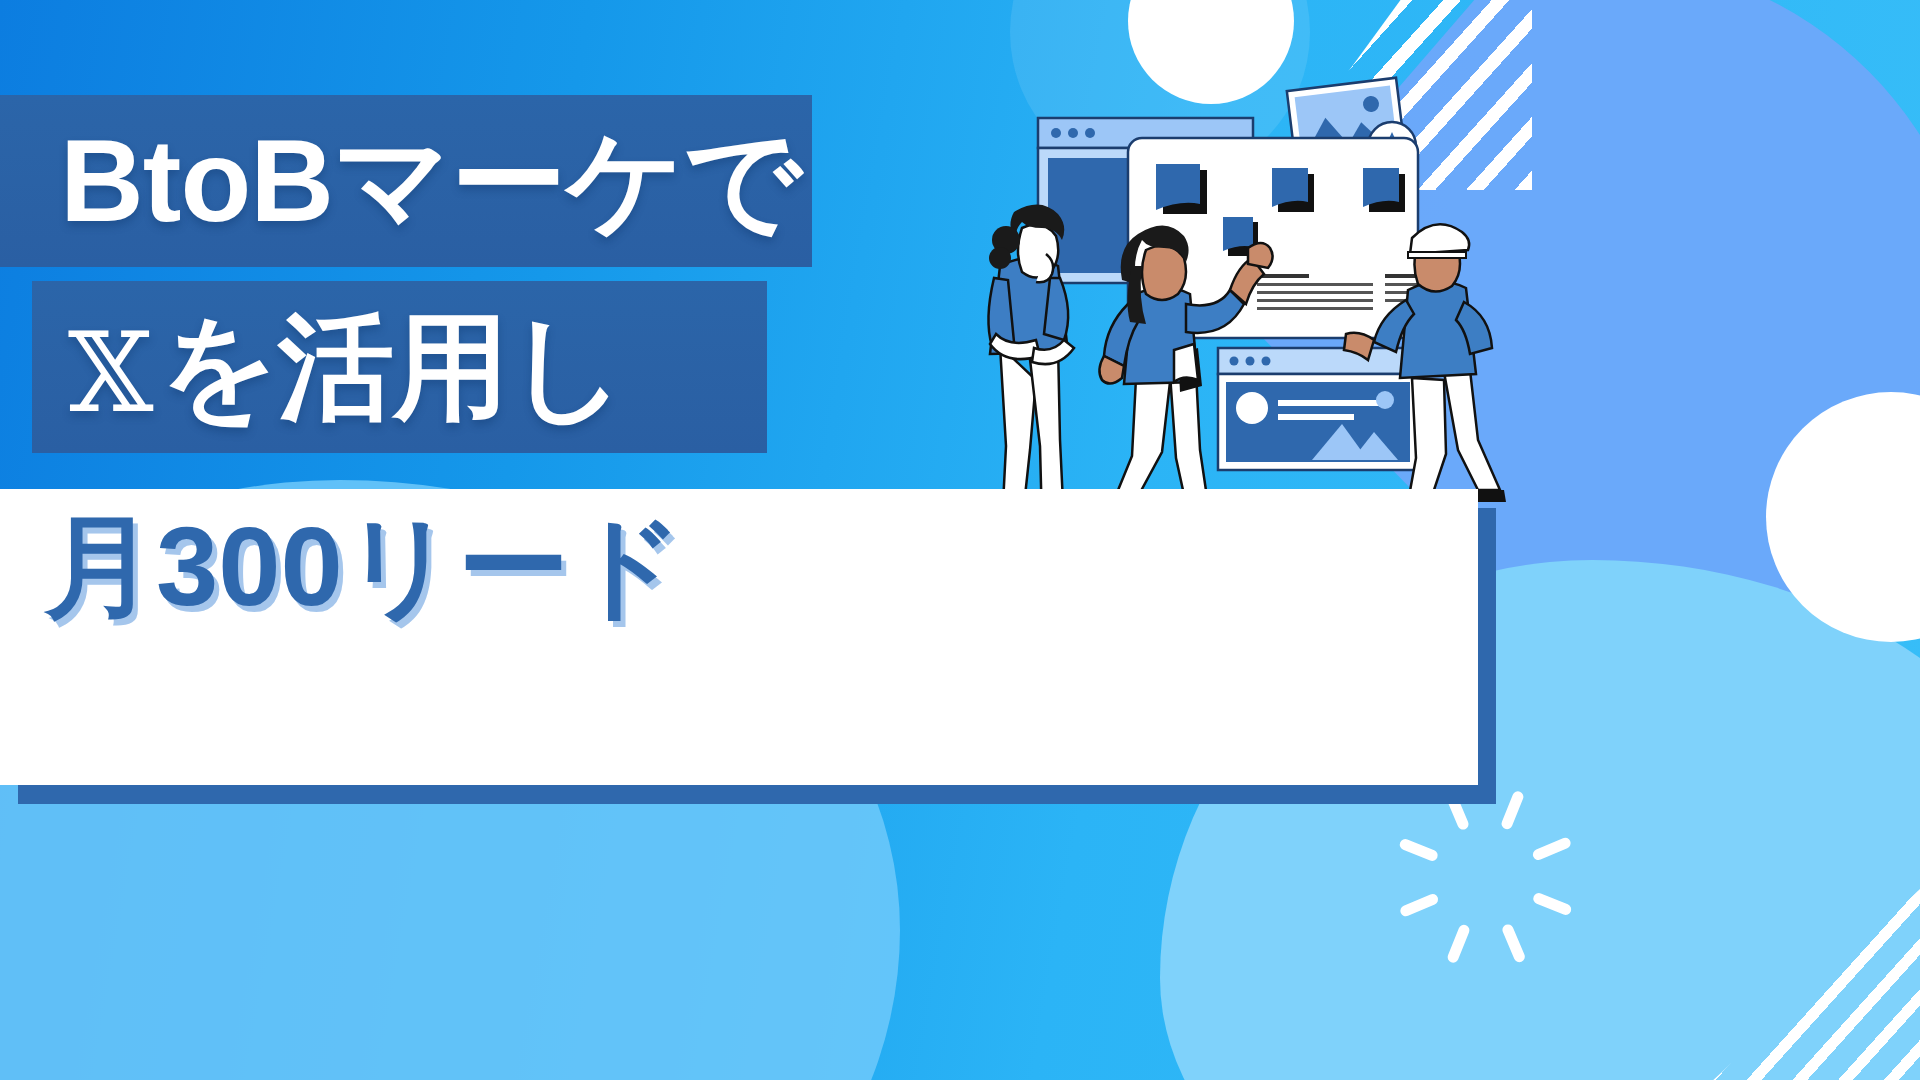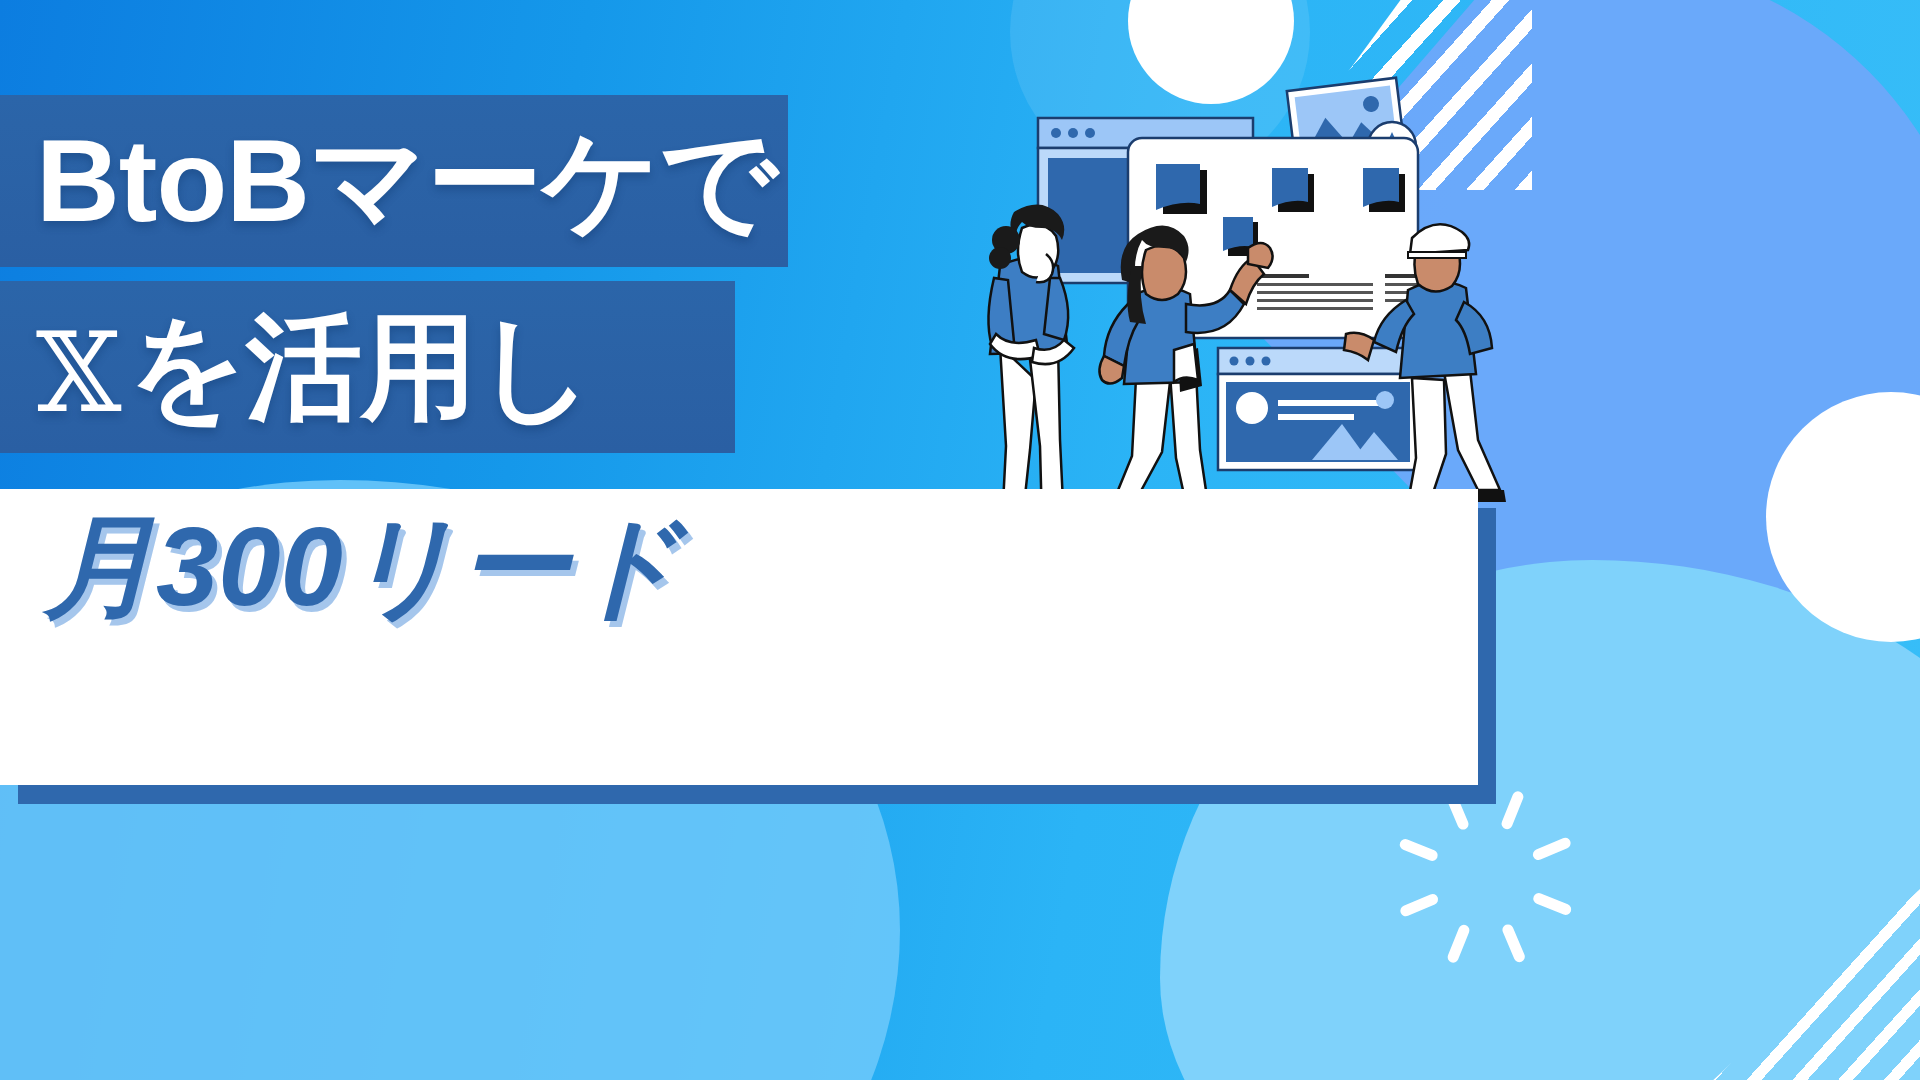--- a/index.html
+++ b/index.html
@@ -65,22 +65,22 @@
     background:#ffffff;border-radius:6px;transform-origin:50% 92px;
     margin-left:-5.5px;margin-top:-92px;display:block;
   }
 
   
   .band{
     position:absolute;left:0;
     background:linear-gradient(180deg,#2B65A9 0%,#2A5FA3 100%);
     display:flex;align-items:center;
   }
-  .band1{top:95px;width:788px;height:172px;}
-  .band2{top:281px;width:735px;height:172px;}
+  .band1{top:95px;width:788px;height:172px;padding-left:24px;}
+  .band2{top:281px;width:735px;height:172px;margin-left:32px;}
   .band-text{
     color:#ffffff;
     font-weight:700;
     font-size:116px;
     line-height:1;
     letter-spacing:-1px;
     padding-left:36px;
     white-space:nowrap;
     text-shadow:0 5px 9px rgba(10,50,100,.33);
   }
@@ -99,21 +99,21 @@
     position:absolute;left:0px;top:489px;width:1478px;height:296px;
     background:#ffffff;
   }
   .card-inner{
     position:absolute;inset:0;padding:14px 0 0 0;
   }
   .card-line{
     color:#2F68AD;font-weight:700;line-height:1;white-space:nowrap;
     text-shadow:5px 6px 0 rgba(160,195,235,.95);
   }
-  .card-line1{position:absolute;left:44px;top:22px;font-size:112px;font-style:italic;}
+  .card-line1{position:absolute;left:44px;top:22px;font-size:112px;}
   .card-line2{position:absolute;left:390px;top:148px;font-size:118px;}
 
   
   .illus{position:absolute;left:960px;top:78px;width:520px;height:420px;}
   .illus svg{display:block;width:520px;height:420px;overflow:visible;}
 </style>
 </head>
 <body>
 
 <div class="stage">

